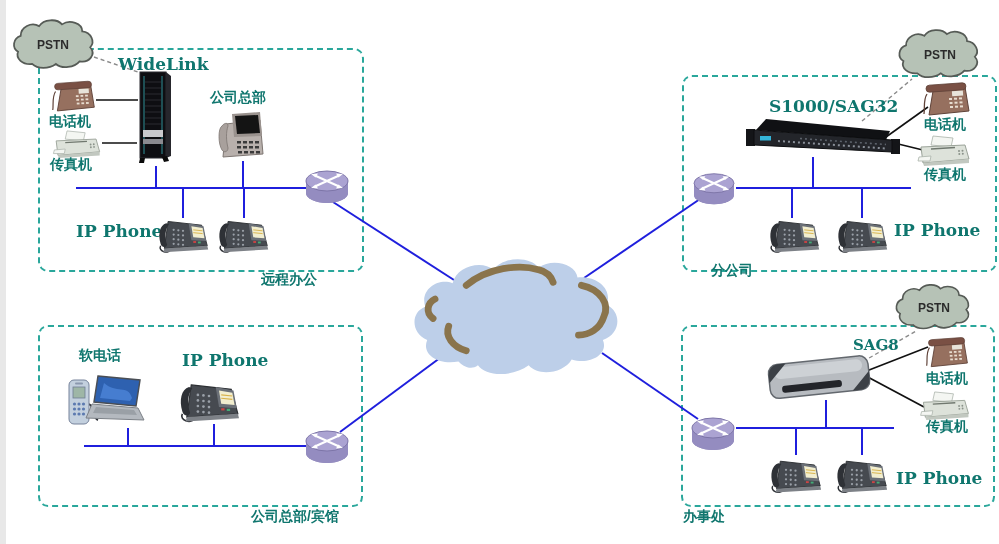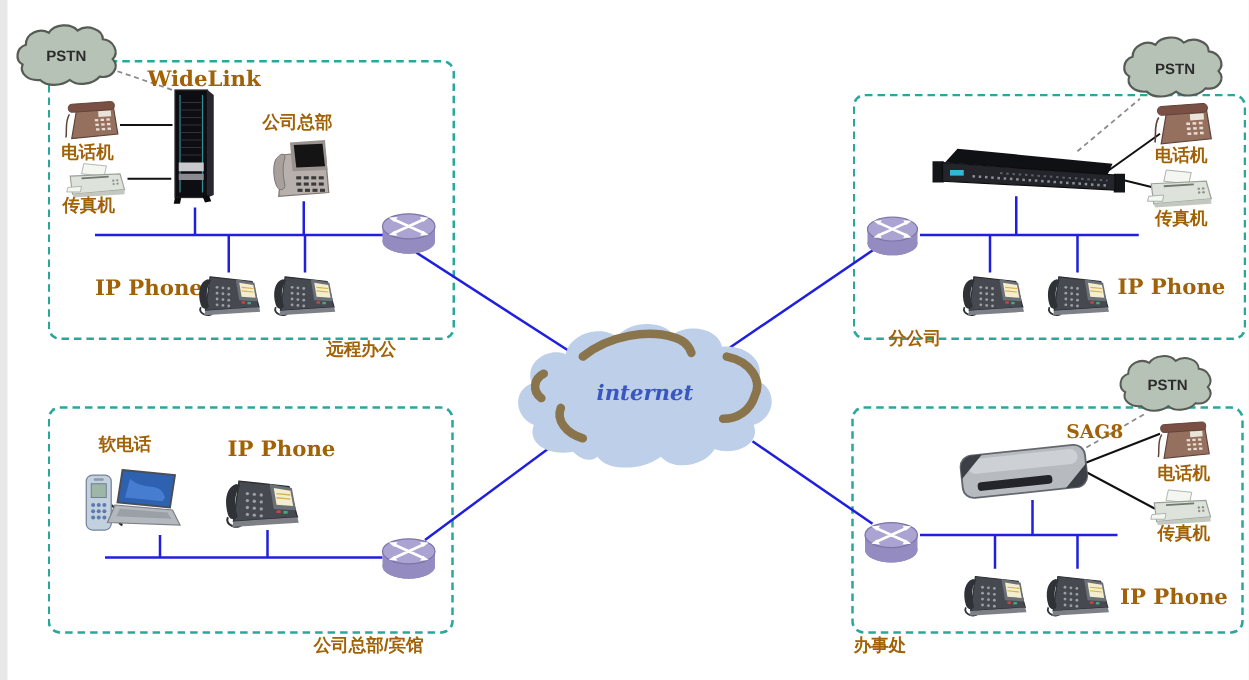--- a/index.html
+++ b/index.html
@@ -8,21 +8,21 @@
     font-family:"Liberation Sans","DejaVu Sans",sans-serif;overflow:hidden;
     border-left:6px solid #e8e8e8;box-sizing:border-box;
   }
   .site-box{
     position:absolute;border:2px dashed #2aa79b;border-radius:10px;
     background:transparent;
   }
   .wires{position:absolute;left:0;top:0;width:999px;height:544px;pointer-events:none;}
   .dev{position:absolute;}
   .lbl{
-    position:absolute;color:#a16207;white-space:nowrap;font-weight:bold;
+    position:absolute;color:#0f766e;white-space:nowrap;font-weight:bold;
     font-size:14px;line-height:1.1;
   }
   .lbl-en{font-family:"DejaVu Serif","Liberation Serif",serif;font-size:17px;font-weight:bold;}
   .lbl-gw{font-family:"DejaVu Serif","Liberation Serif",serif;font-size:17px;font-weight:bold;}
   .lbl-site{font-size:14px;font-weight:bold;}
   .lbl-pstn{font-size:12px;font-weight:bold;color:#2b2b2b;text-align:center;}
   .lbl-internet{
     font-family:"DejaVu Serif","Liberation Serif",serif;font-style:italic;font-weight:bold;
     font-size:17px;color:#3a57c0;text-align:center;
   }
@@ -153,21 +153,20 @@
 
   <svg class="dev" style="left:402px;top:256px;width:218px;height:122px" viewBox="0 0 220 125">
     <path d="M50,108 C28,112 12,100 18,86 C2,80 0,58 16,52 C10,34 30,22 44,28 C48,10 74,4 86,14 C96,0 124,0 132,12 C146,2 170,8 172,22 C192,20 208,34 202,50 C218,58 216,80 198,86 C204,100 186,112 166,106 C158,120 132,124 122,112 C106,124 78,124 70,112 C62,118 54,112 50,108 Z" fill="#bdcfe9"></path>
     <g stroke="#8a744c" stroke-width="7" fill="none" stroke-linecap="round">
       <path d="M58,30 C80,12 112,8 132,14 C140,16 145,21 147,27"></path>
       <path d="M176,30 C196,34 205,50 199,62 C195,75 184,81 173,81"></path>
       <path d="M58,97 C44,93 36,82 40,72"></path>
       <path d="M24,64 C16,58 18,48 26,44"></path>
     </g>
   </svg>
-  <span class="lbl lbl-internet" style="left:450px;top:306px;width:120px">internet</span>
 
   <svg class="dev" style="left:5px;top:18px;width:88px;height:55px">
       <use href="#sym-pstn-cloud" xlink:href="#sym-pstn-cloud"></use>
     </svg>
   <span class="lbl lbl-pstn" style="left:5px;top:39px;width:84px">PSTN</span>
 
   <svg class="dev" style="left:888px;top:28px;width:92px;height:54px">
       <use href="#sym-pstn-cloud" xlink:href="#sym-pstn-cloud"></use>
     </svg>
   <span class="lbl lbl-pstn" style="left:888px;top:49px;width:92px">PSTN</span>
@@ -237,20 +236,21 @@
     </svg>
   <svg class="dev" style="left:209px;top:214px;width:56px;height:42px">
       <use href="#sym-ipphone" xlink:href="#sym-ipphone"></use>
     </svg>
 
   <svg class="dev" style="left:296px;top:166px;width:50px;height:42px">
       <use href="#sym-router" xlink:href="#sym-router"></use>
     </svg>
   <span class="lbl lbl-site" style="left:255px;top:272px">远程办公</span>
 
+  <span class="lbl lbl-gw" style="left:763px;top:97px">S1000/SAG32</span>
   <svg class="dev" style="left:738px;top:117px;width:160px;height:42px" viewBox="0 0 160 42">
     <polygon points="22,2 146,14 142,23 12,13" fill="#101114"></polygon>
     <rect x="2" y="12" width="9" height="17" fill="#141518"></rect>
     <rect x="147" y="22" width="9" height="15" fill="#141518"></rect>
     <polygon points="10,13 148,23 148,35 10,28" fill="#23252a" stroke="#0c0d0f" stroke-width="1"></polygon>
     <rect x="16" y="19" width="11" height="4.5" fill="#35b6d9"></rect>
     <line x1="34" y1="24" x2="142" y2="31.5" stroke="#8a9099" stroke-width="2" stroke-dasharray="2,3"></line>
     <line x1="56" y1="21.5" x2="142" y2="27.5" stroke="#5c626b" stroke-width="1.6" stroke-dasharray="2,3"></line>
   </svg>
 

